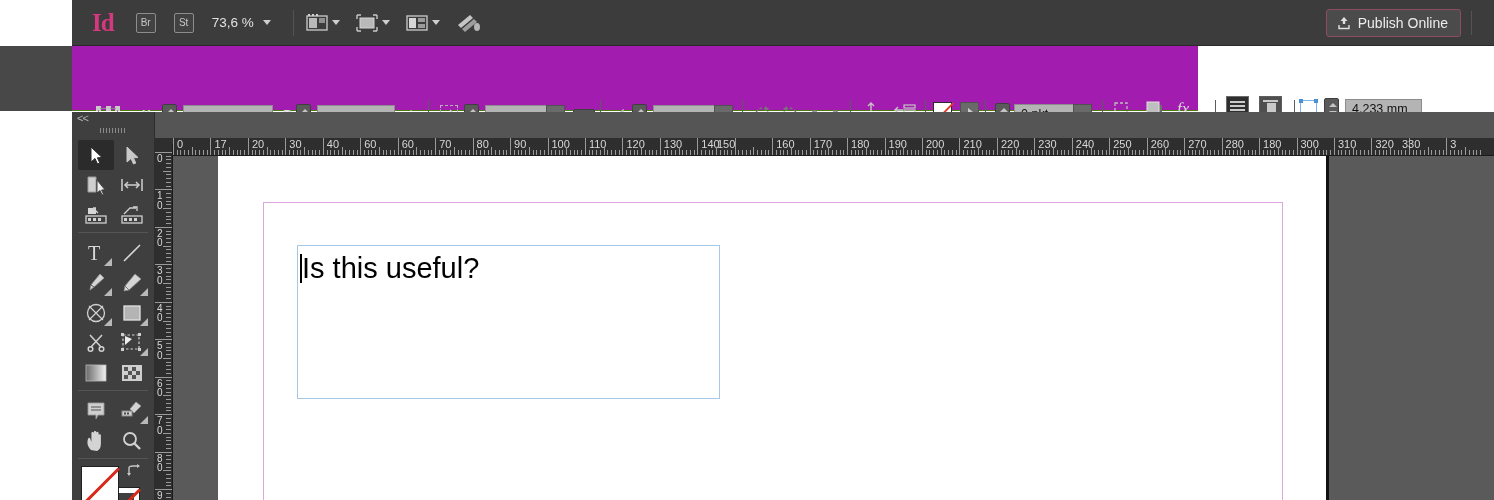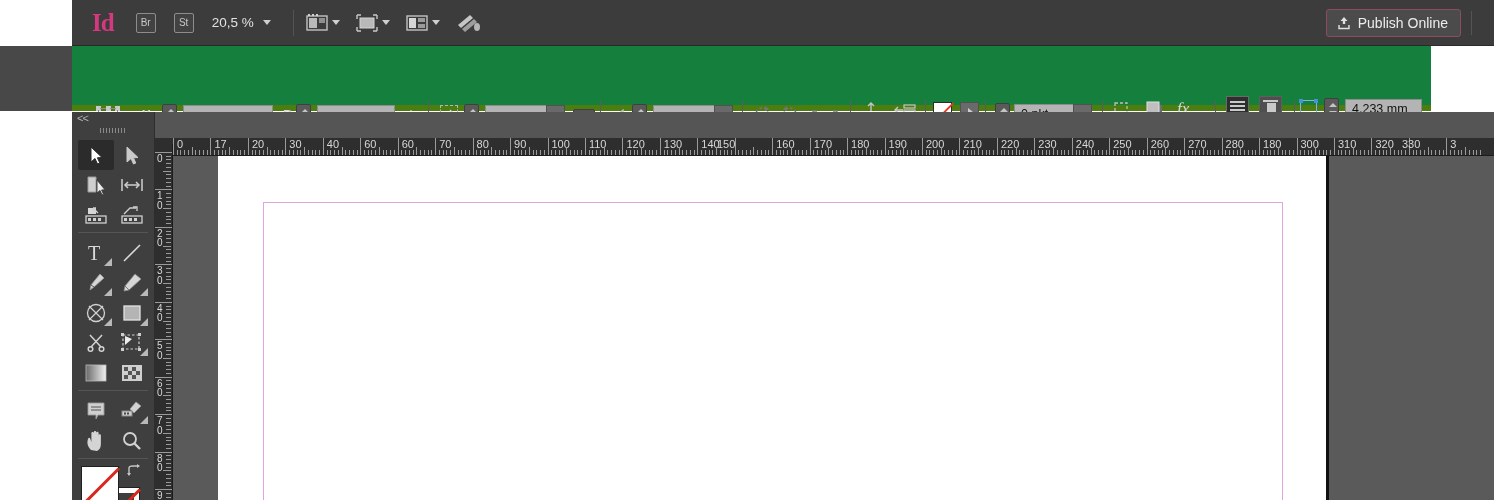--- a/index.html
+++ b/index.html
@@ -53,22 +53,22 @@
     height:28px; padding:0 12px 0 10px;
     border:1px solid #8e4b64; border-radius:3px;
     background:#4b4b4b;
     display:flex;align-items:center;gap:7px;
     color:#ececec;font-size:14px;
   }
   .appbar-right-sep{position:absolute;right:22px;top:11px;width:1px;height:24px;background:#545454;}
 
   
   .ctrlpanel{
-    position:absolute;left:0;top:46px;width:1431px;height:65px;
-    background:#15803d; border-bottom:6px solid #4d7c0f;
+    position:absolute;left:0;top:46px;width:1198px;height:65px;
+    background:#a21caf; border-bottom:1px solid #4d7c0f;
   }
   .ctrl-grip{ position:absolute;left:62px;top:20px;width:5px;height:24px;
     background: repeating-linear-gradient(to bottom, #6e6e6e 0 1px, transparent 1px 3px);}
   .proxy{
     position:absolute; left:96px; top:60px; width:26px;height:26px;
   }
   .proxy i{ position:absolute;width:5px;height:5px;background:#c9c9c9;display:block;}
   .proxy u{ position:absolute;background:#8e8e8e;display:block;}
 
   .lbl{ position:absolute;color:#d9d9d9;font-size:13px;font-weight:bold;}
@@ -221,21 +221,21 @@
 <div id="app">
 
   <div class="appbar">
     <div class="left-grip">
       <div class="grip-dots"></div>
     </div>
     <div class="id-logo">Id</div>
     <div class="sq-btn">Br</div>
     <div class="sq-btn">St</div>
     <div class="zoom-box">
-      <span>20,5 %</span>
+      <span>73,6 %</span>
       <span class="caret"></span>
     </div>
     <div class="vsep"></div>
 
     <div class="appbar-icon">
       <svg width="22" height="18" viewBox="0 0 22 18">
         <rect x="1" y="2" width="20" height="14" fill="none" stroke="#c2c2c2" stroke-width="1.4"></rect>
         <rect x="3" y="4" width="8" height="10" fill="#b9b9b9"></rect>
         <rect x="13" y="4" width="6" height="5" fill="#8e8e8e"></rect>
         <g fill="#d0d0d0">
@@ -1234,19 +1234,23 @@
         <div class="tk" style="top: 341.305px; width: 5px;"></div>
         <div class="tkM" style="top: 345.05px;"></div>
         <div class="num" style="top: 347.05px;">9<br>0</div>
         <div class="tk" style="top: 348.795px; width: 5px;"></div>
         <div class="tk" style="top: 352.54px; width: 5px;"></div>
       </div>
 
     <div class="canvas">
       <div class="page">
         <div class="margin-guide"></div>
+        <div class="textframe">
+          <div class="caret-bar"></div>
+          <div class="tf-text">Is this useful?</div>
+        </div>
       </div>
     </div>
   </div>
 
   <div class="gutter-left"></div>
   <div class="gutter-left-dark"></div>
 </div>
 
 </body></html>

